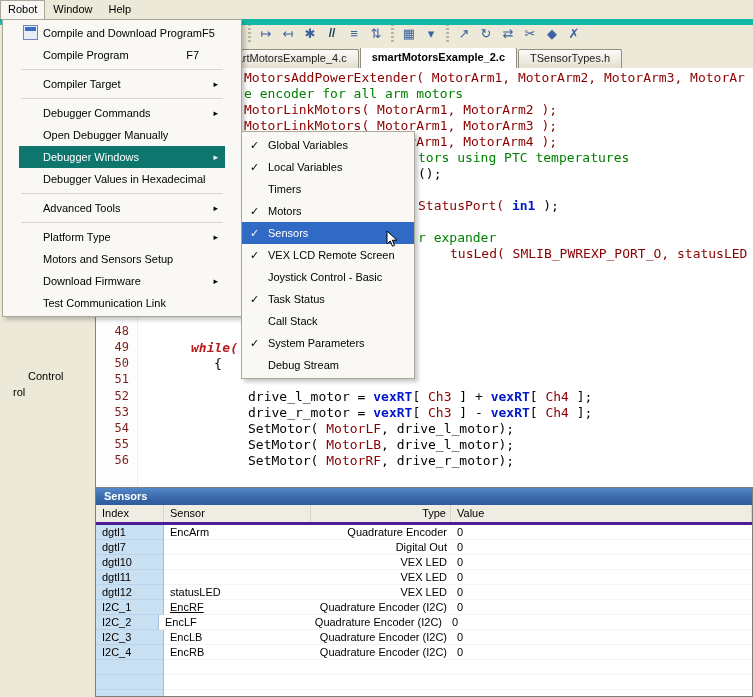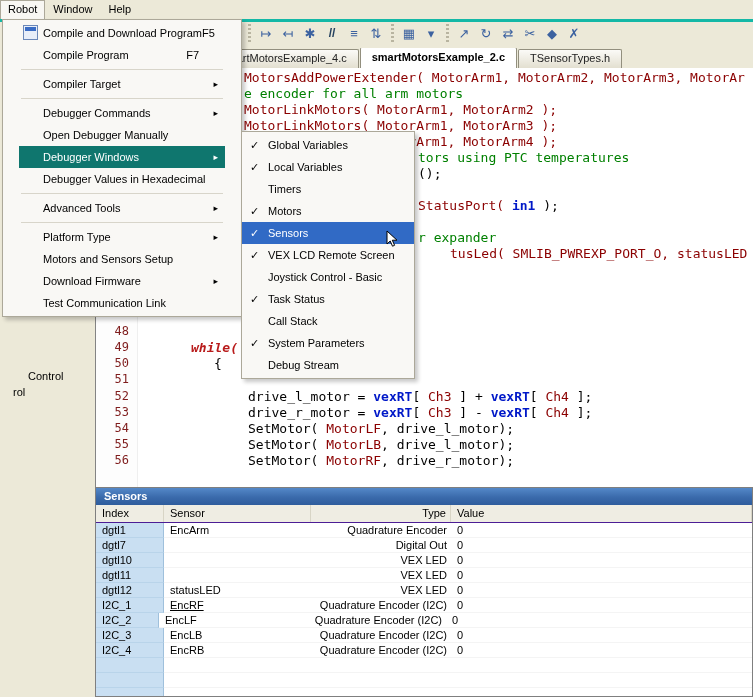--- a/index.html
+++ b/index.html
@@ -4,21 +4,21 @@
 <style>
   html,body{margin:0;padding:0;}
   body{
     width:753px;height:697px;position:relative;overflow:hidden;
     background:#ECE9D8;
     font-family:"Liberation Sans", sans-serif;
     -webkit-font-smoothing:none;
   }
   
   #menubar{position:absolute;top:0;left:0;right:0;height:19px;background:#ECE9D8;
-    border-bottom:3px solid #14b8a6;font-size:11px;display:flex;align-items:stretch;z-index:10;}
+    border-bottom:6px solid #14b8a6;font-size:11px;display:flex;align-items:stretch;z-index:10;}
   .menu-title{padding:3px 8px 0 8px;color:#000;}
   .menu-title.open{background:#F8F7F3;border:1px solid #ACA899;border-bottom:none;padding:2px 7px 0 7px;}
   
   #toolbar{position:absolute;top:19px;left:0;right:0;height:29px;background:#ECE9D8;
     display:flex;align-items:center;padding-left:244px;box-sizing:border-box;z-index:5;}
   .tbgrip{width:3px;height:20px;margin:0 4px;
     background:repeating-linear-gradient(to bottom,#B8B4A0 0 2px, rgba(0,0,0,0) 2px 4px);}
   .tbicon{width:22px;height:22px;line-height:21px;text-align:center;font-size:13px;color:#3C62A0;cursor:default;}
   .tbicon.b{font-weight:bold;font-size:12px;color:#24415E;}
   
@@ -40,21 +40,21 @@
   .c-id{color:#8B0000;}
   .c-com{color:#008000;}
   .c-pl{color:#000;}
   
   .sidelabel{position:absolute;font-size:11px;color:#000;z-index:1;}
   
   #sensors{position:absolute;left:95px;top:487px;right:0;bottom:0;background:#fff;
     border:1px solid #7F7F7F;box-sizing:border-box;z-index:3;overflow:hidden;}
   .stitle{height:17px;background:linear-gradient(180deg,#5488C8 0%,#3A6AAB 55%,#2E5C9C 100%);
     color:#fff;font-size:11px;font-weight:bold;padding:2px 0 0 8px;box-sizing:border-box;}
-  .shead{display:flex;height:17px;background:#EFEDE3;border-bottom:1px solid #4c1d95;font-size:11px;color:#000;}
+  .shead{display:flex;height:17px;background:#EFEDE3;border-bottom:3px solid #4c1d95;font-size:11px;color:#000;}
   .shcell{box-sizing:border-box;padding:2px 4px 0 6px;border-right:1px solid #D8D5C6;white-space:nowrap;overflow:hidden;}
   .shcell.right{text-align:right;}
   .srow{display:flex;height:15px;font-size:11px;color:#000;}
   .scell{box-sizing:border-box;padding:1px 4px 0 6px;white-space:nowrap;overflow:hidden;
     border-bottom:1px solid #F4F4F4;height:15px;}
   .scell.index{background:#C9DFF2;border-right:1px solid #9FC0DC;border-bottom:1px solid #B9D4EA;}
   .scell.type{text-align:right;}
   
   #robotmenu{position:absolute;left:2px;top:19px;width:240px;background:#F9F8F5;
     border:1px solid #ACA899;box-shadow:3px 3px 4px rgba(0,0,0,0.22);

